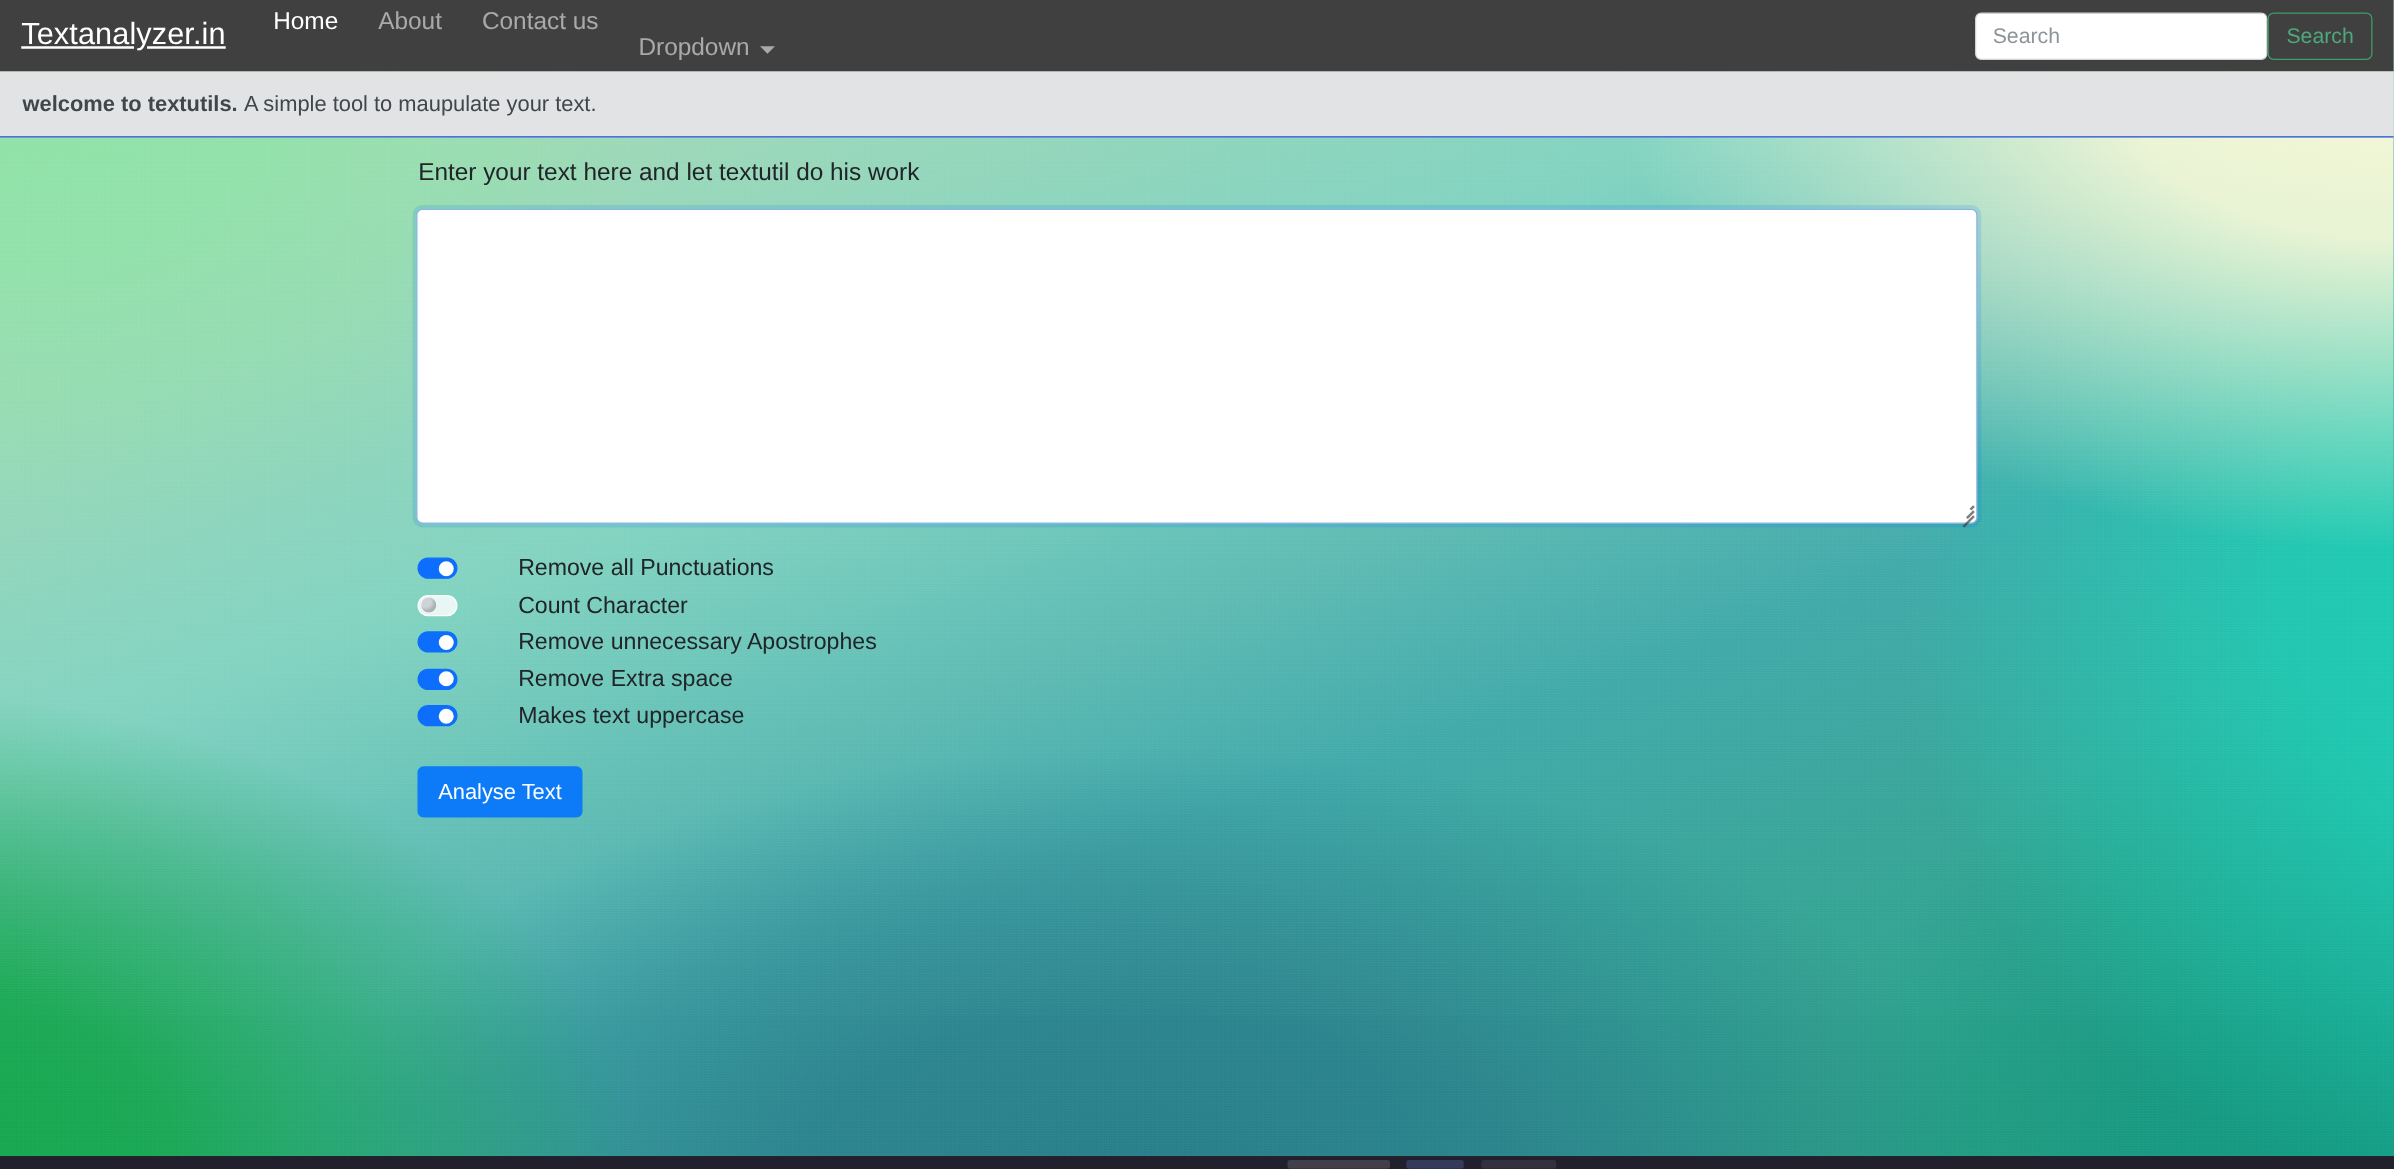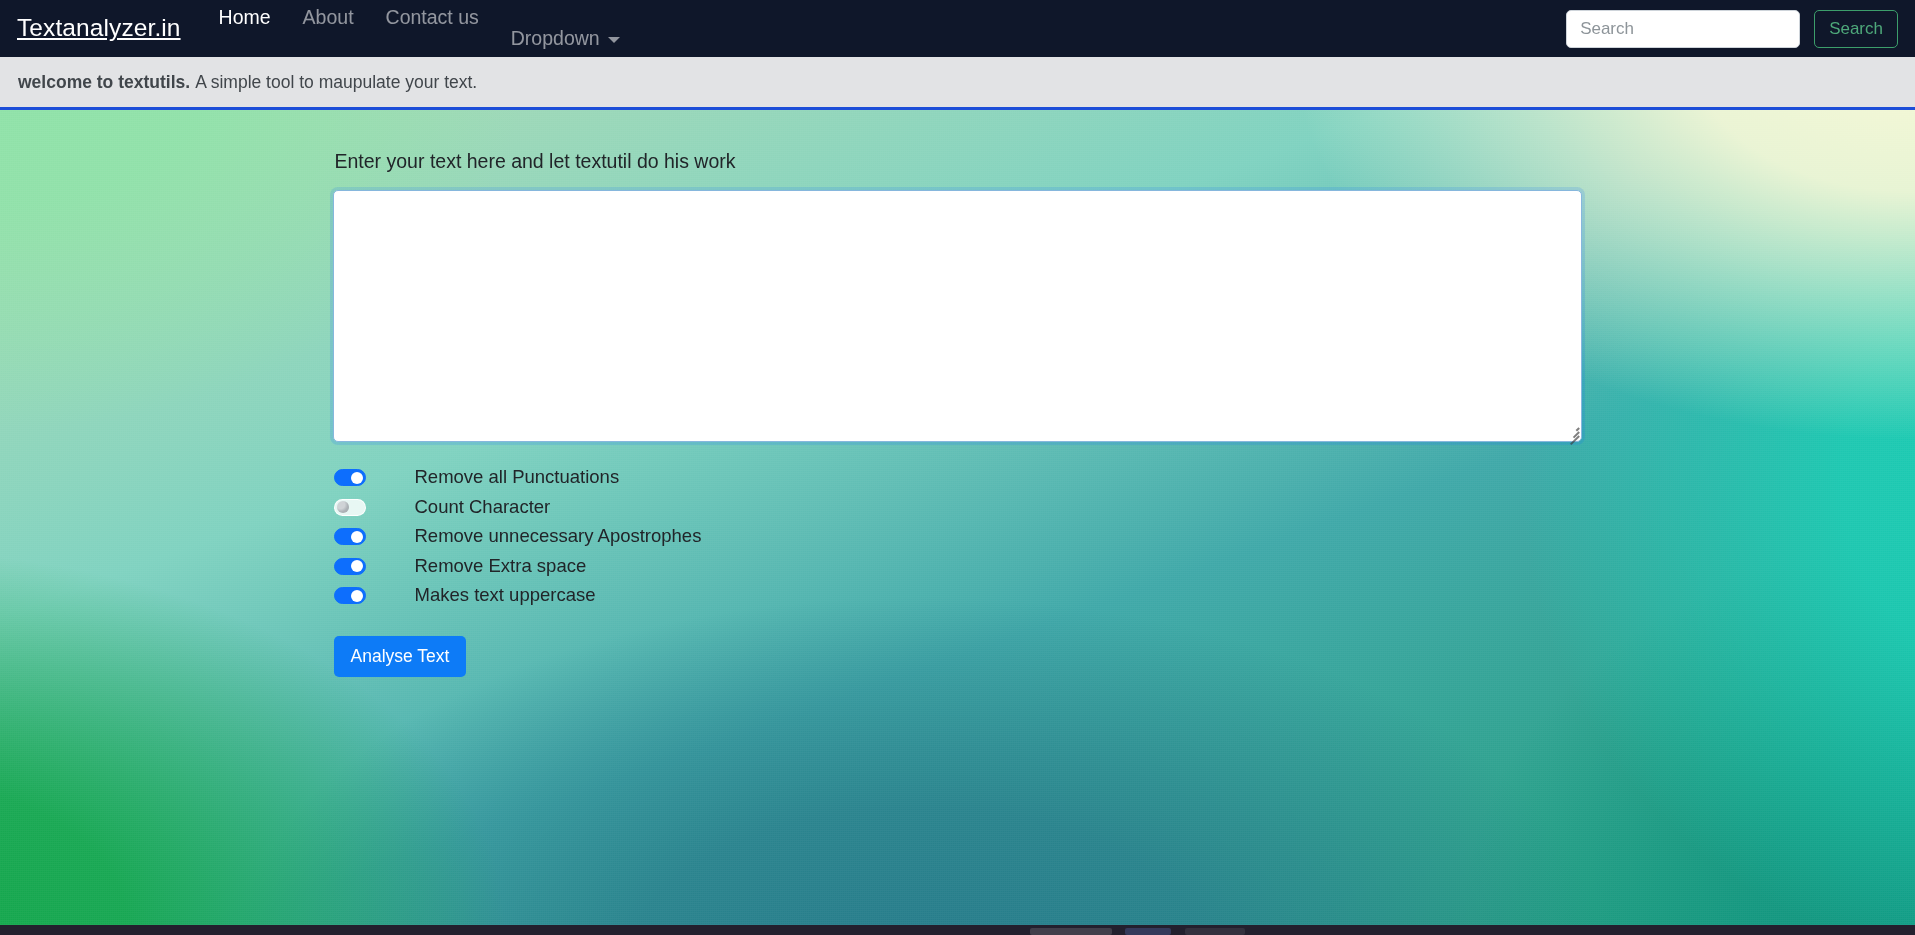--- a/index.html
+++ b/index.html
@@ -39,21 +39,21 @@
       repeating-linear-gradient(0deg, rgba(255,255,255,.6) 0 1px, rgba(0,0,0,0) 1px 2px),
       repeating-linear-gradient(90deg, rgba(255,255,255,.45) 0 1px, rgba(0,0,0,0) 1px 2px);
     pointer-events: none;
   }
 
   
   .navbar {
     position: relative;
     z-index: 5;
     height: 57px;
-    background: #0f172a;
+    background: #404040;
     display: flex;
     align-items: center;
     padding: 0 17px 0 17px;
     width: 100%;
   }
   .brand {
     color: #ffffff;
     font-size: 24.5px;
     font-weight: 400;
     letter-spacing: .1px;
@@ -82,21 +82,21 @@
   .dropdown-toggle { display: inline-flex; align-items: center; gap: 8px; margin-top: 21px; }
   .caret {
     width: 0; height: 0;
     border-left: 6px solid transparent;
     border-right: 6px solid transparent;
     border-top: 6px solid rgba(255,255,255,.55);
     display: inline-block;
     margin-top: 3px;
   }
   .nav-spacer { flex: 1 1 auto; }
-  .search-form { display: flex; align-items: center; gap: 14px; }
+  .search-form { display: flex; align-items: center; gap: 0; }
   .search-input {
     width: 234px;
     height: 38px;
     border: 1px solid #ced4da;
     border-radius: 5px;
     background: #fff;
     font-size: 17px;
     font-family: "Liberation Sans", sans-serif;
     padding: 4px 13px;
     color: #495057;
@@ -121,31 +121,31 @@
   .alert {
     position: relative;
     z-index: 4;
     background: #e2e3e5;
     color: #41464b;
     height: 53px;
     display: flex;
     align-items: center;
     padding-left: 18px;
     font-size: 17.5px;
-    border-bottom: 3px solid #1d4ed8;
+    border-bottom: 1px solid #1d4ed8;
   }
   .alert b { font-weight: 700; margin-right: 5px; }
 
   
   .container {
     position: relative;
     z-index: 3;
     width: 1250px;
     margin: 0 auto;
-    padding-top: 40px;
+    padding-top: 17px;
     padding-left: 0;
   }
   .section-title {
     color: #212529;
     font-size: 19.5px;
     font-weight: 400;
     margin: 0 0 17px 2px;
   }
   .textbox-wrap { position: relative; width: 1249px; }
   .textbox {

